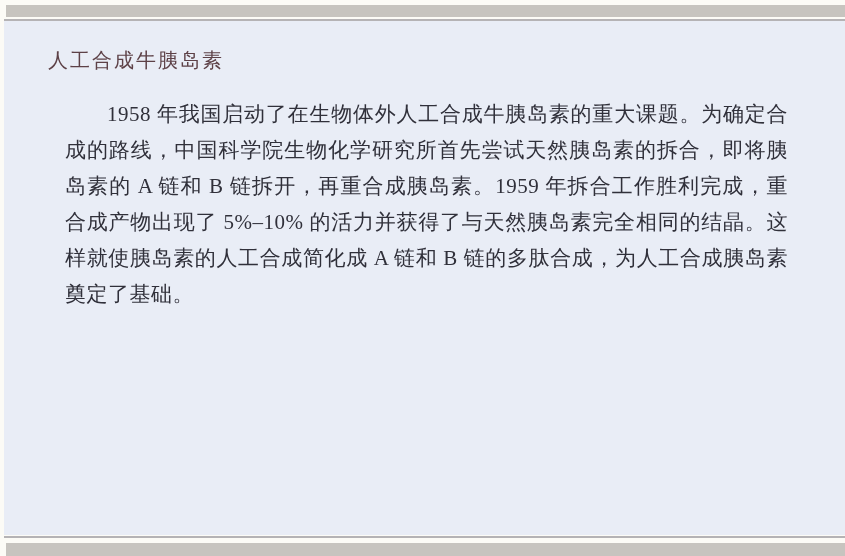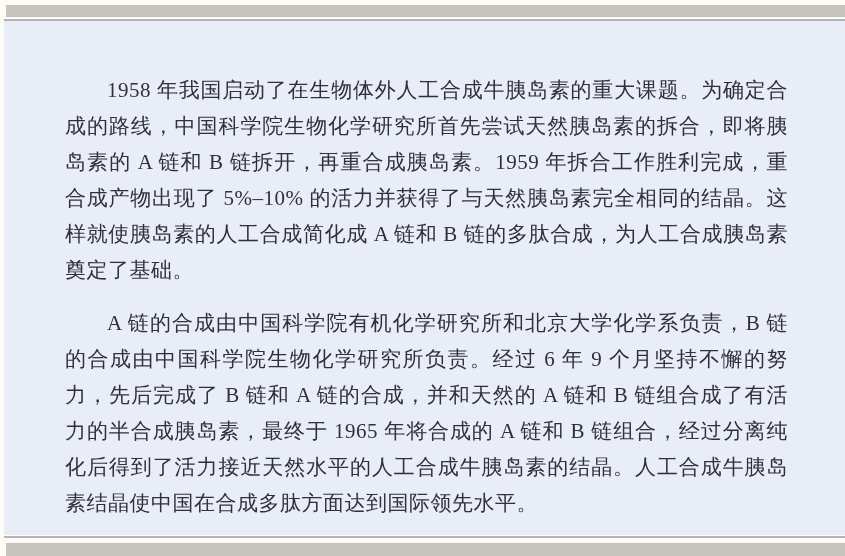--- a/index.html
+++ b/index.html
@@ -68,21 +68,21 @@
   }
 </style>
 </head>
 <body>
 
 <div class="page">
   <div class="band top"></div>
   <div class="rule top"></div>
 
   <div class="content">
+    <h1 class="doc-title">人工合成牛胰岛素</h1>
     <div class="doc-body">
       <p>1958 年我国启动了在生物体外人工合成牛胰岛素的重大课题。为确定合成的路线，中国科学院生物化学研究所首先尝试天然胰岛素的拆合，即将胰岛素的 A 链和 B 链拆开，再重合成胰岛素。1959 年拆合工作胜利完成，重合成产物出现了 5%–10% 的活力并获得了与天然胰岛素完全相同的结晶。这样就使胰岛素的人工合成简化成 A 链和 B 链的多肽合成，为人工合成胰岛素奠定了基础。</p>
-      <p>A 链的合成由中国科学院有机化学研究所和北京大学化学系负责，B 链的合成由中国科学院生物化学研究所负责。经过 6 年 9 个月坚持不懈的努力，先后完成了 B 链和 A 链的合成，并和天然的 A 链和 B 链组合成了有活力的半合成胰岛素，最终于 1965 年将合成的 A 链和 B 链组合，经过分离纯化后得到了活力接近天然水平的人工合成牛胰岛素的结晶。人工合成牛胰岛素结晶使中国在合成多肽方面达到国际领先水平。</p>
     </div>
   </div>
 
   <div class="rule bottom"></div>
   <div class="band bottom"></div>
 </div>
 
 </body></html>

